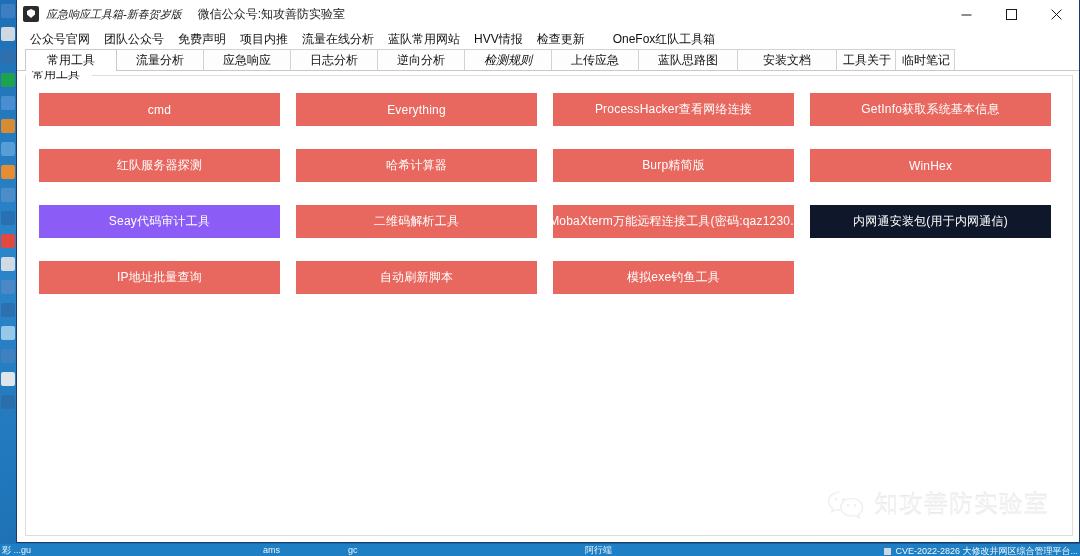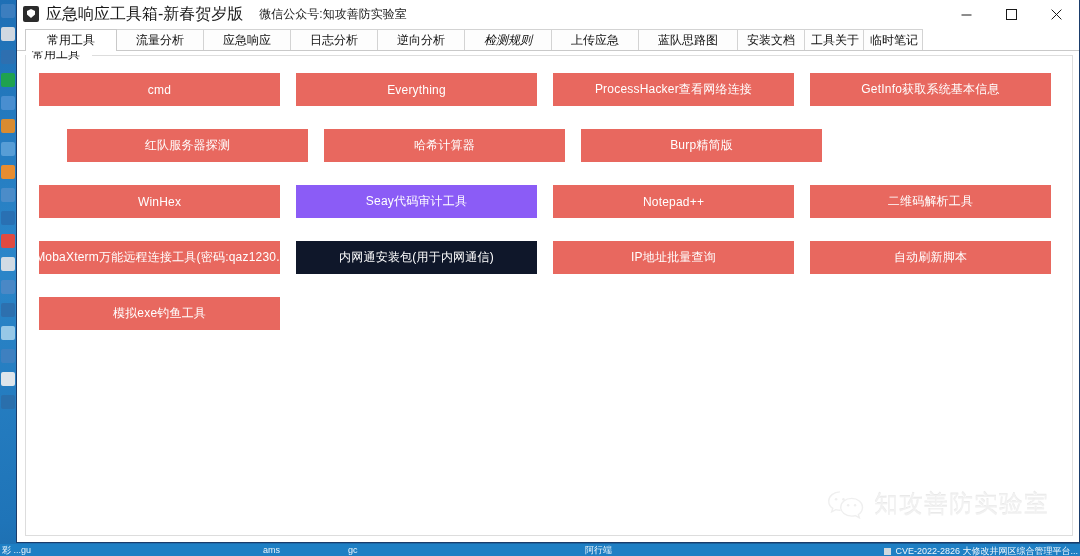--- a/index.html
+++ b/index.html
@@ -108,23 +108,24 @@
   }
   #app-icon::after {
     content: "";
     position: absolute;
     left: 4px; top: 3px;
     width: 8px; height: 9px;
     background: #ffffff;
     clip-path: polygon(50% 0%, 100% 22%, 100% 62%, 50% 100%, 0% 62%, 0% 22%);
   }
   #title-text {
-    font-size: 16px;
+    font-size: 11px;
     color: #1b1b1b;
     white-space: nowrap;
+    font-style: italic;
   }
   #title-sub {
     font-size: 12px;
     color: #1b1b1b;
     margin-left: 16px;
     white-space: nowrap;
   }
   #win-controls {
     position: absolute;
     right: 0; top: 0;
@@ -342,50 +343,60 @@
       </div>
       <div class="wbtn">
         <svg width="11" height="11" viewBox="0 0 11 11" aria-hidden="true">
           <line x1="0.6" y1="0.6" x2="10.4" y2="10.4" stroke="#1a1a1a" stroke-width="1"></line>
           <line x1="10.4" y1="0.6" x2="0.6" y2="10.4" stroke="#1a1a1a" stroke-width="1"></line>
         </svg>
       </div>
     </div>
   </div>
 
+  <div id="menubar">
+      <div class="menu-item">公众号官网</div>
+      <div class="menu-item">团队公众号</div>
+      <div class="menu-item">免费声明</div>
+      <div class="menu-item">项目内推</div>
+      <div class="menu-item">流量在线分析</div>
+      <div class="menu-item">蓝队常用网站</div>
+      <div class="menu-item">HVV情报</div>
+      <div class="menu-item">检查更新</div>
+      <div class="menu-item gap">OneFox红队工具箱</div>
+    </div>
 
   <div id="tabstrip">
       <div class="tab active" style="width: 92px;">常用工具</div>
       <div class="tab" style="width: 88px;">流量分析</div>
       <div class="tab" style="width: 88px;">应急响应</div>
       <div class="tab" style="width: 88px;">日志分析</div>
       <div class="tab" style="width: 88px;">逆向分析</div>
       <div class="tab" style="width: 88px; font-style: italic;">检测规则</div>
       <div class="tab" style="width: 88px;">上传应急</div>
       <div class="tab" style="width: 100px;">蓝队思路图</div>
-      <div class="tab" style="width: 68px;">安装文档</div>
+      <div class="tab" style="width: 100px;">安装文档</div>
       <div class="tab" style="width: 60px;">工具关于</div>
       <div class="tab" style="width: 60px;">临时笔记</div>
     </div>
 
   <div id="content">
     <div id="group">
       <div id="group-topline-right"></div>
       <div id="group-label">常用工具</div>
       <div id="btn-grid">
           <button class="tool-btn" style="background: rgb(232, 104, 95);">cmd</button>
           <button class="tool-btn" style="background: rgb(232, 104, 95);">Everything</button>
           <button class="tool-btn" style="background: rgb(232, 104, 95);">ProcessHacker查看网络连接</button>
           <button class="tool-btn" style="background: rgb(232, 104, 95);">GetInfo获取系统基本信息</button>
-          <button class="tool-btn" style="background: rgb(232, 104, 95); margin-left: 28px;">红队服务器探测</button>
+          <button class="tool-btn" style="background: rgb(232, 104, 95);">红队服务器探测</button>
           <button class="tool-btn" style="background: rgb(232, 104, 95);">哈希计算器</button>
           <button class="tool-btn" style="background: rgb(232, 104, 95);">Burp精简版</button>
           <button class="tool-btn" style="background: rgb(232, 104, 95);">WinHex</button>
           <button class="tool-btn" style="background: #8b5cf6;">Seay代码审计工具</button>
-          <button class="tool-btn" style="background: rgb(232, 104, 95);">Notepad++</button>
           <button class="tool-btn" style="background: rgb(232, 104, 95);">二维码解析工具</button>
           <button class="tool-btn" style="background: rgb(232, 104, 95);">MobaXterm万能远程连接工具(密码:qaz1230.)</button>
           <button class="tool-btn" style="background: #0f172a;">内网通安装包(用于内网通信)</button>
           <button class="tool-btn" style="background: rgb(232, 104, 95);">IP地址批量查询</button>
           <button class="tool-btn" style="background: rgb(232, 104, 95);">自动刷新脚本</button>
           <button class="tool-btn" style="background: rgb(232, 104, 95);">模拟exe钓鱼工具</button>
         </div>
     </div>
 
     <div id="watermark">

